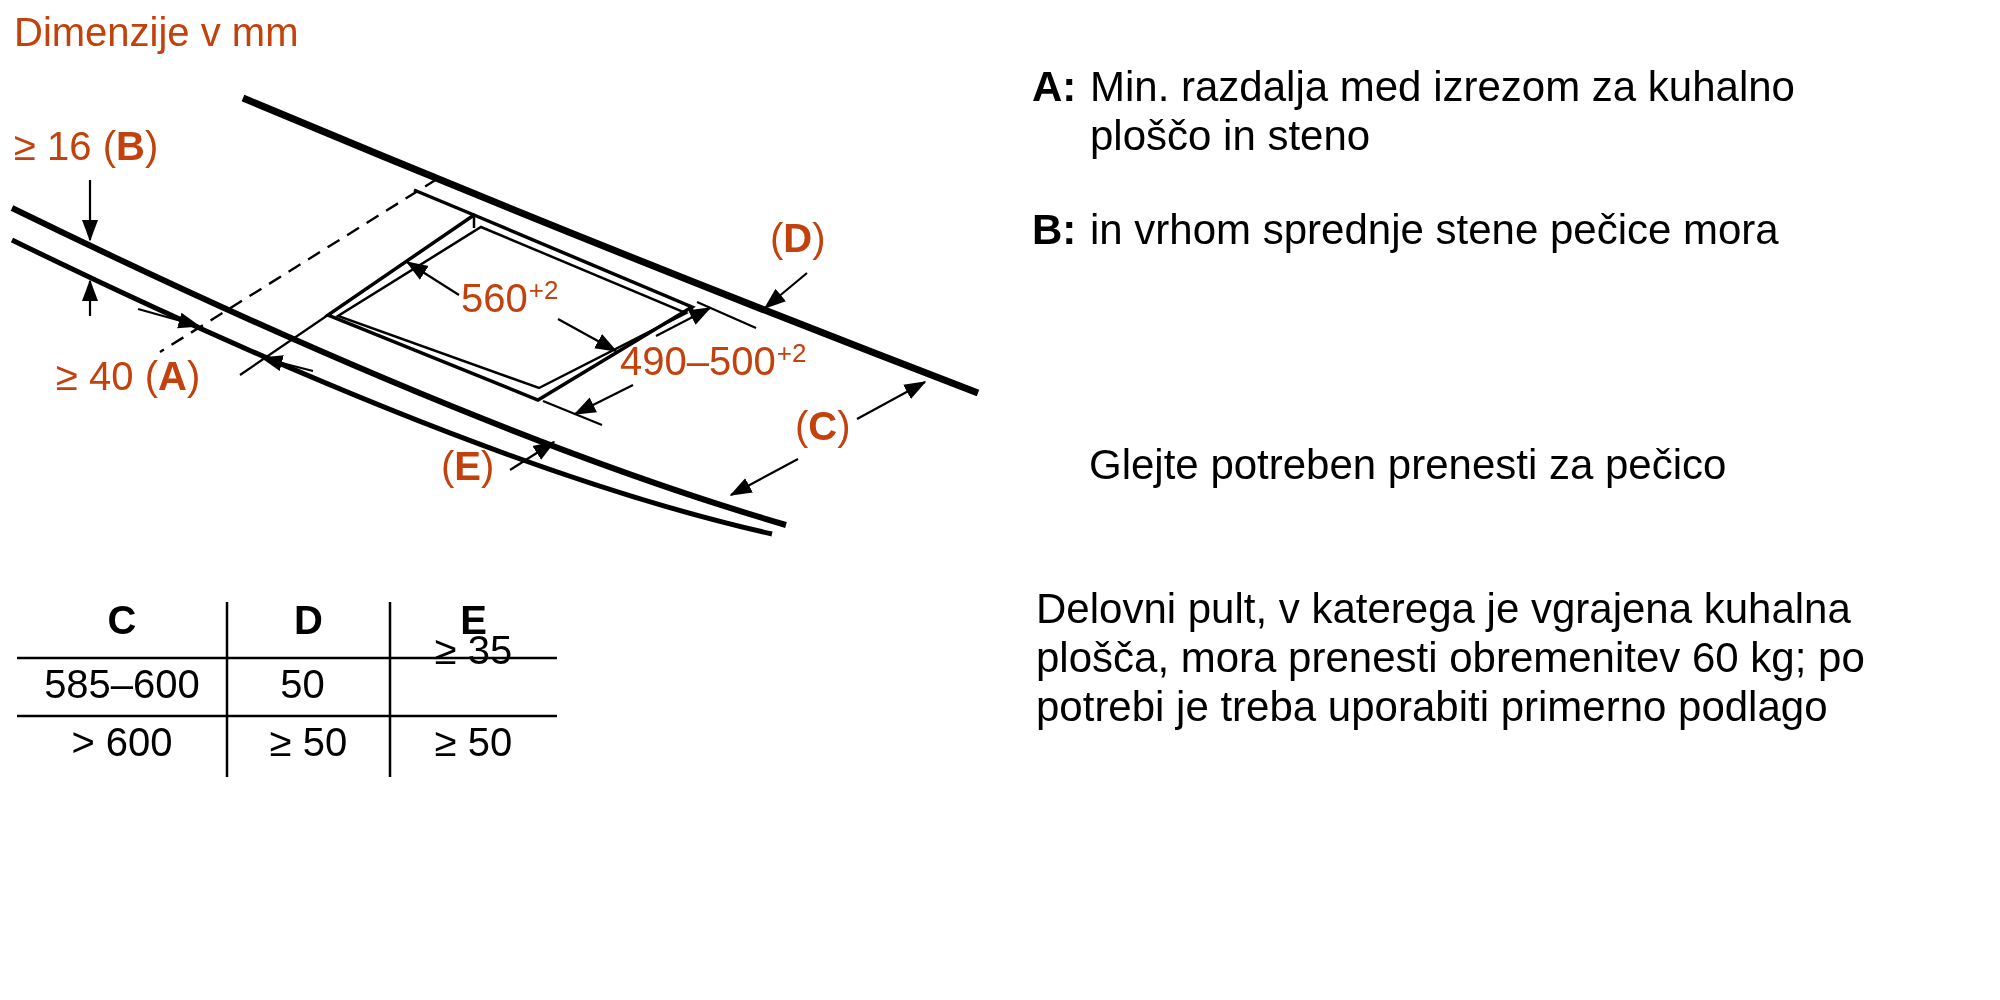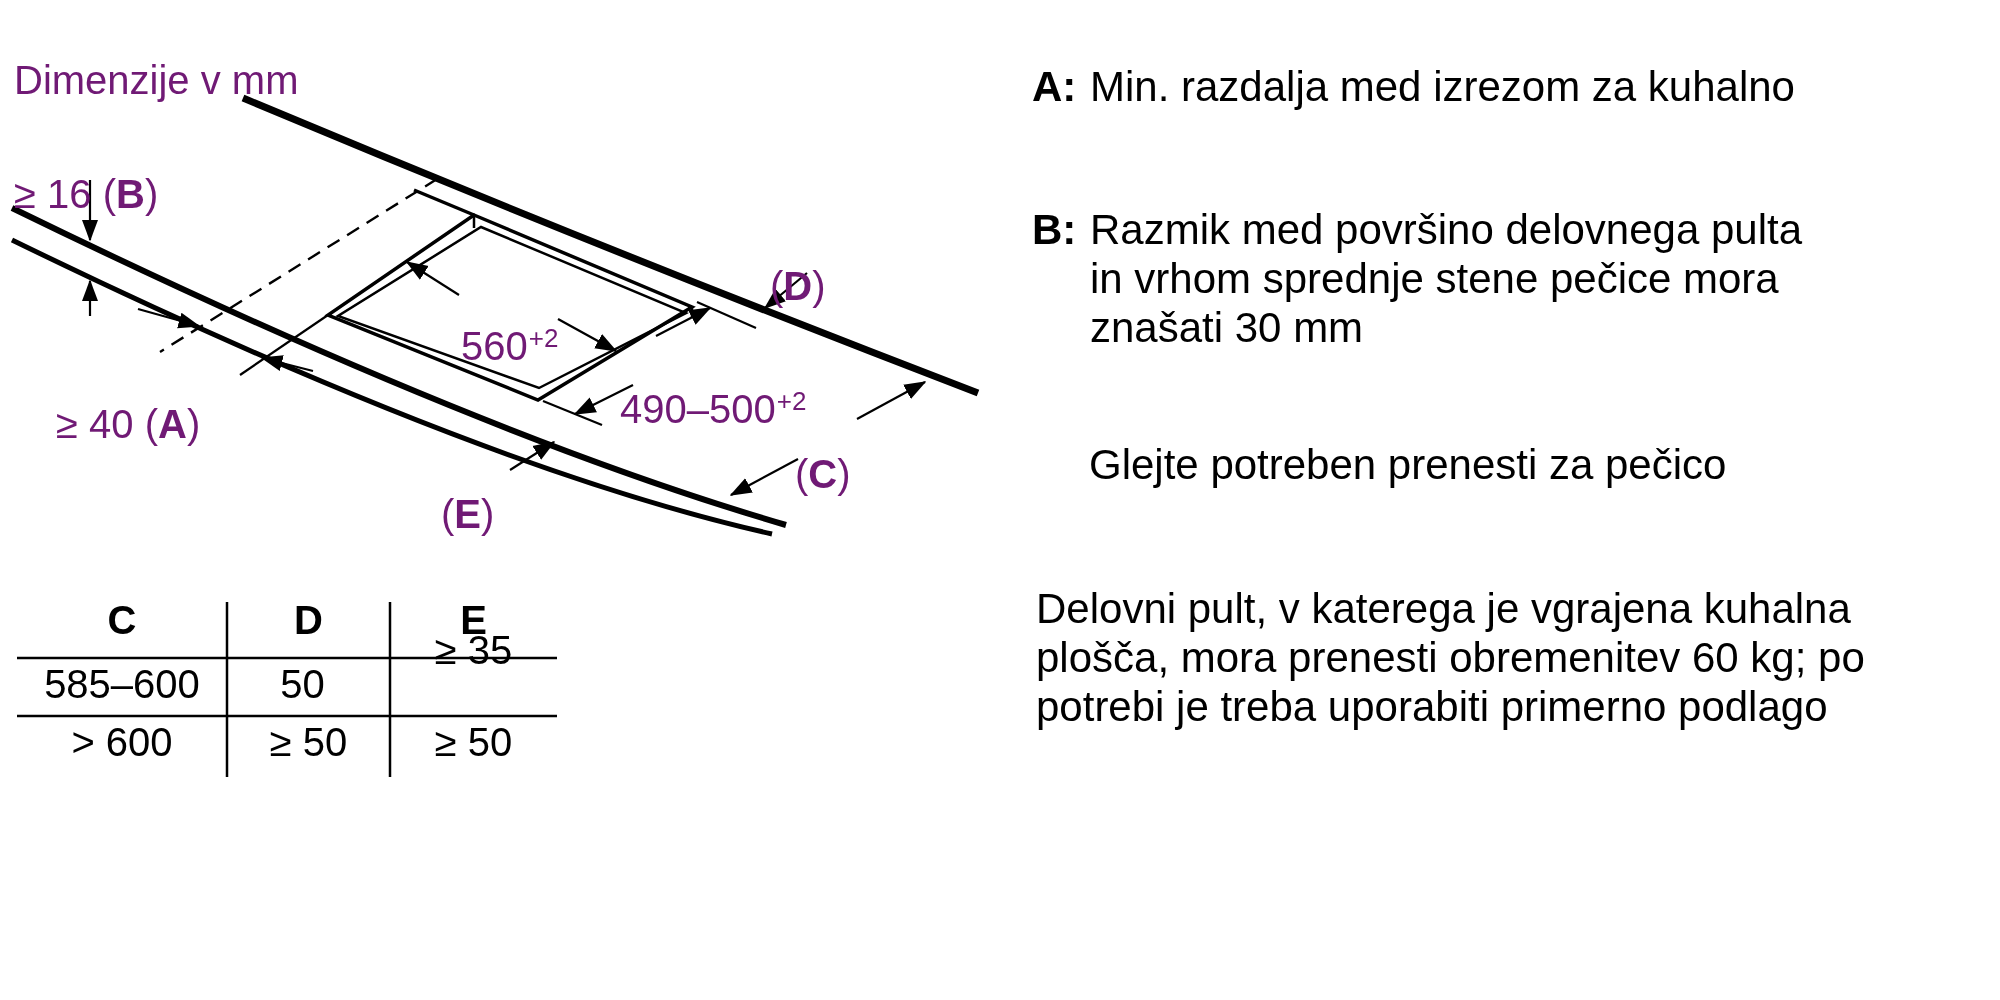--- a/index.html
+++ b/index.html
@@ -3,21 +3,21 @@
 <meta charset="utf-8">
 <style>
   html,body{margin:0;padding:0;}
   body{
     width:2000px;height:1000px;position:relative;overflow:hidden;
     background:#ffffff;color:#000;
     font-family:"Liberation Sans","DejaVu Sans",sans-serif;
     -webkit-font-smoothing:antialiased;
   }
   .abs{position:absolute;white-space:nowrap;}
-  .lbl{font-size:40px;line-height:1.1;color:#701a75;margin-top:48px;}
+  .lbl{font-size:40px;line-height:1.1;color:#c2410c;}
   .bold{font-weight:700;}
   sup.tol{font-size:26px;vertical-align:baseline;position:relative;top:-13px;margin-left:1px;}
   
   .tcell{position:absolute;text-align:center;font-size:40px;}
   .thead{font-weight:700;}
   
   .note{position:absolute;font-size:42px;line-height:49px;}
   .note .ln{white-space:nowrap;}
   .notelabel{position:absolute;font-size:42px;line-height:49px;font-weight:700;}
   svg{position:absolute;left:0;top:0;}
@@ -111,27 +111,26 @@
   <div class="tcell" style="left:390px;top:628px;width:167px;">≥ 35</div>
 
   <div class="tcell" style="left:17px;top:720px;width:210px;">&gt; 600</div>
   <div class="tcell" style="left:227px;top:720px;width:163px;">≥ 50</div>
   <div class="tcell" style="left:390px;top:720px;width:167px;">≥ 50</div>
 </div>
 
 <div class="notelabel" style="left:1032px;top:62px;">A:</div>
 <div class="note" style="left:1090px;top:62px;">
   <div class="ln">Min. razdalja med izrezom za kuhalno</div>
+  <div class="ln">ploščo in steno</div>
 </div>
 
 <div class="notelabel" style="left:1032px;top:205px;">B:</div>
 <div class="note" style="left:1090px;top:205px;">
-  <div class="ln">Razmik med površino delovnega pulta</div>
   <div class="ln">in vrhom sprednje stene pečice mora</div>
-  <div class="ln">znašati 30 mm</div>
 </div>
 
 <div class="note" style="left:1089px;top:440px;">Glejte potreben prenesti za pečico</div>
 
 <div class="note" style="left:1036px;top:584px;">
   <div class="ln">Delovni pult, v katerega je vgrajena kuhalna</div>
   <div class="ln">plošča, mora prenesti obremenitev 60 kg; po</div>
   <div class="ln">potrebi je treba uporabiti primerno podlago</div>
 </div>
 

